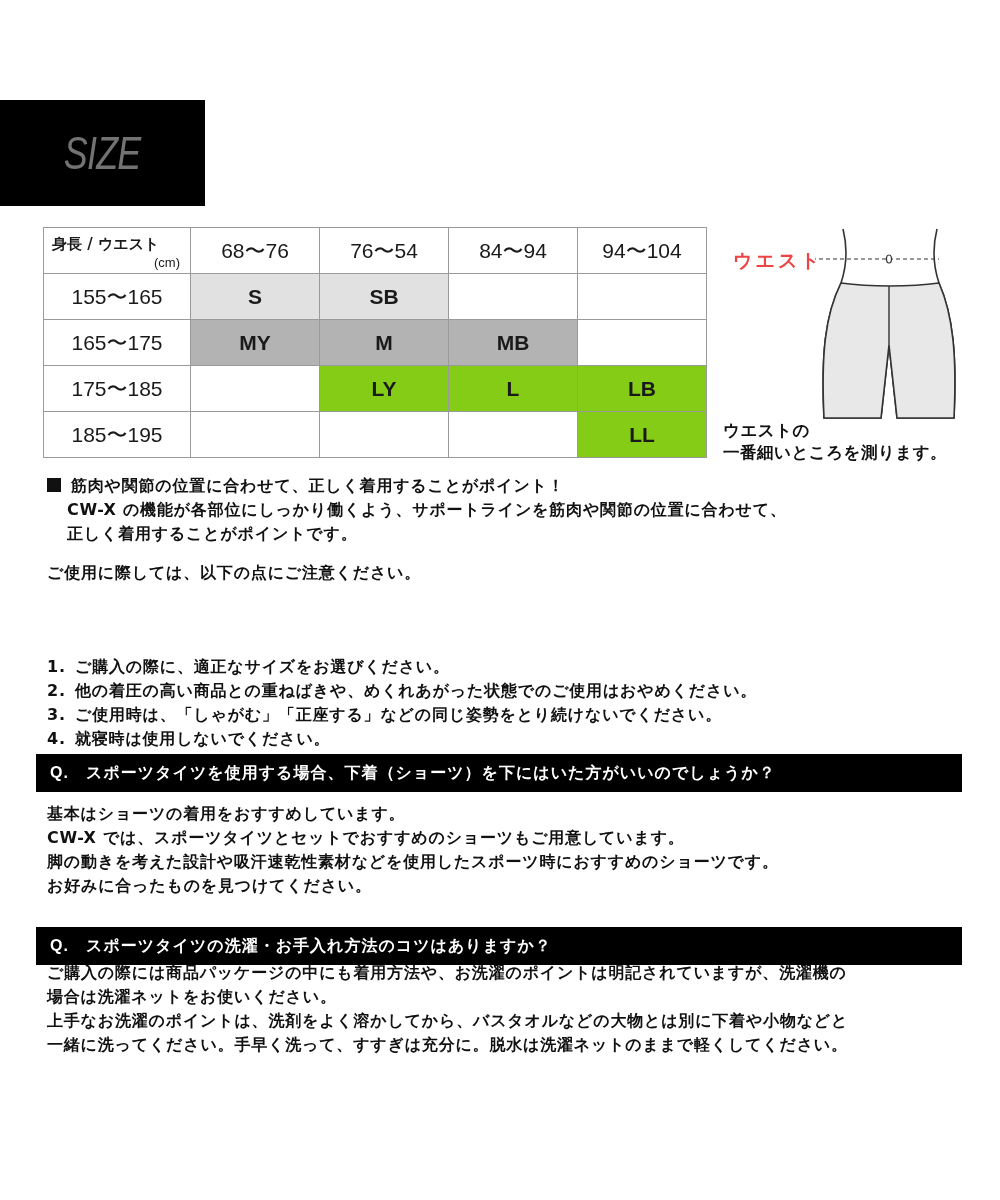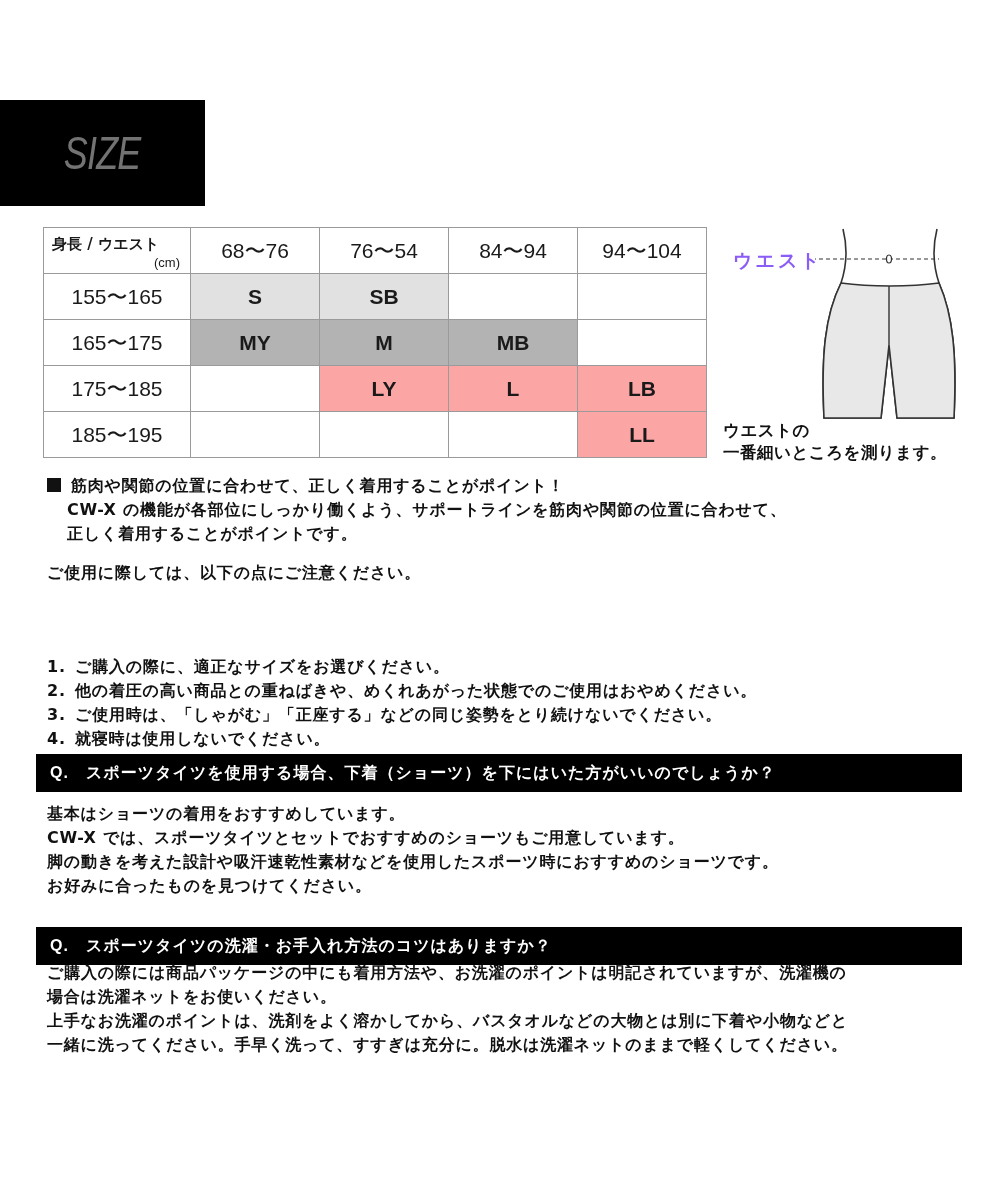--- a/index.html
+++ b/index.html
@@ -24,24 +24,24 @@
     font-family: "Liberation Sans", sans-serif; font-size: 21px; color: #1a1a1a;
     padding: 0;
   }
   table.size-table td.rowhead { width: 147px; }
   table.size-table td.col { width: 129px; }
   table.size-table td.corner { font-family: "DejaVu Sans", sans-serif; font-size: 15px; font-weight: bold; text-align: left; padding-left: 8px; position: relative; }
   .corner .cm { position: absolute; right: 10px; bottom: 3px; font-family: "Liberation Sans", sans-serif; font-size: 13px; font-weight: normal; }
   .corner .ct { position: relative; top: -6px; }
   td.light { background: #e1e1e1; }
   td.mid { background: #b3b3b3; }
-  td.dark { background: #fca5a5; }
+  td.dark { background: #84cc16; }
   td.size-cell { font-family: "DejaVu Sans", sans-serif; font-weight: bold; font-size: 19px; }
 
-  .waist-label { position: absolute; left: 733px; top: 248px; font-size: 19px; font-weight: bold; letter-spacing: 3px; color: #8b5cf6; }
+  .waist-label { position: absolute; left: 733px; top: 248px; font-size: 19px; font-weight: bold; letter-spacing: 3px; color: #ef4444; }
   .waist-figure { position: absolute; left: 815px; top: 225px; }
   .waist-note { position: absolute; left: 723px; top: 420px; font-size: 16.5px; font-weight: bold; line-height: 22px; color: #111; letter-spacing: 0.5px; }
 
   .block { position: absolute; left: 47px; font-size: 16px; font-weight: bold; line-height: 24px; color: #111; letter-spacing: 0.8px; }
   .point-head { top: 474px; }
   .point-head .sq { display: inline-block; width: 14px; height: 14px; background: #111; margin-right: 10px; vertical-align: -1px; }
   .point-body { top: 498px; left: 67px; }
   .caution { top: 561px; }
   .list { top: 655px; }
   .list .num { display: inline-block; width: 28px; }

